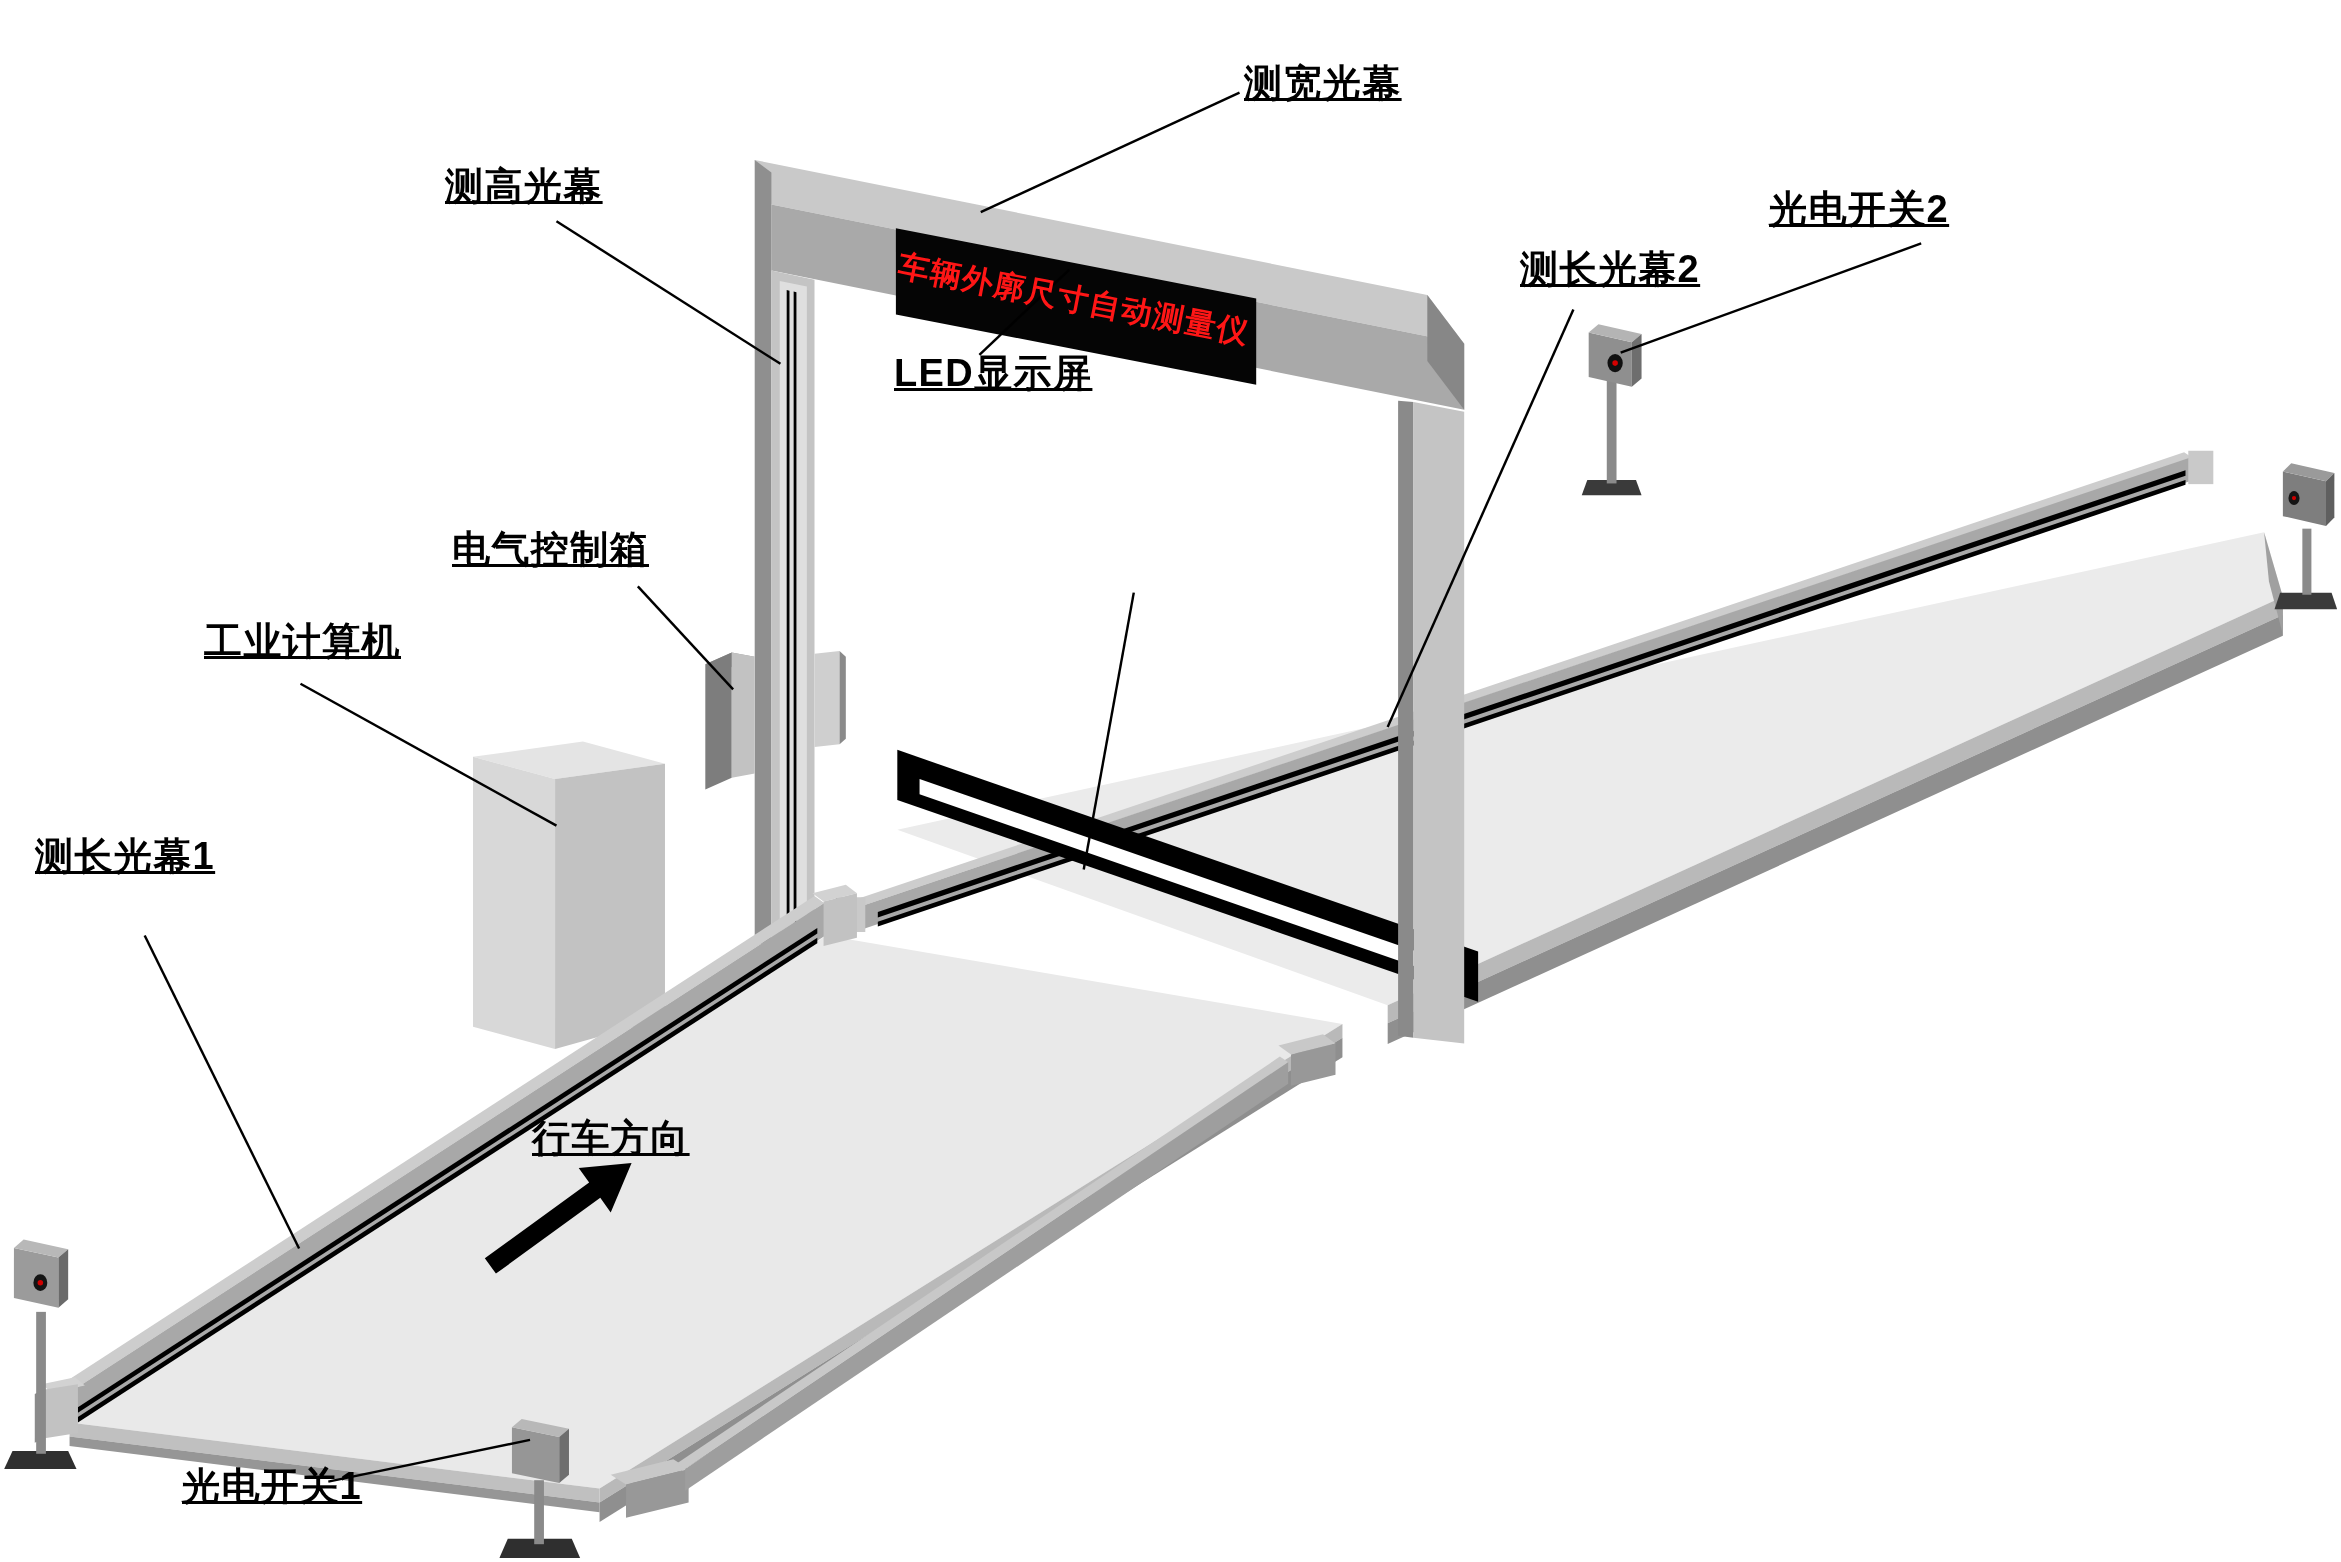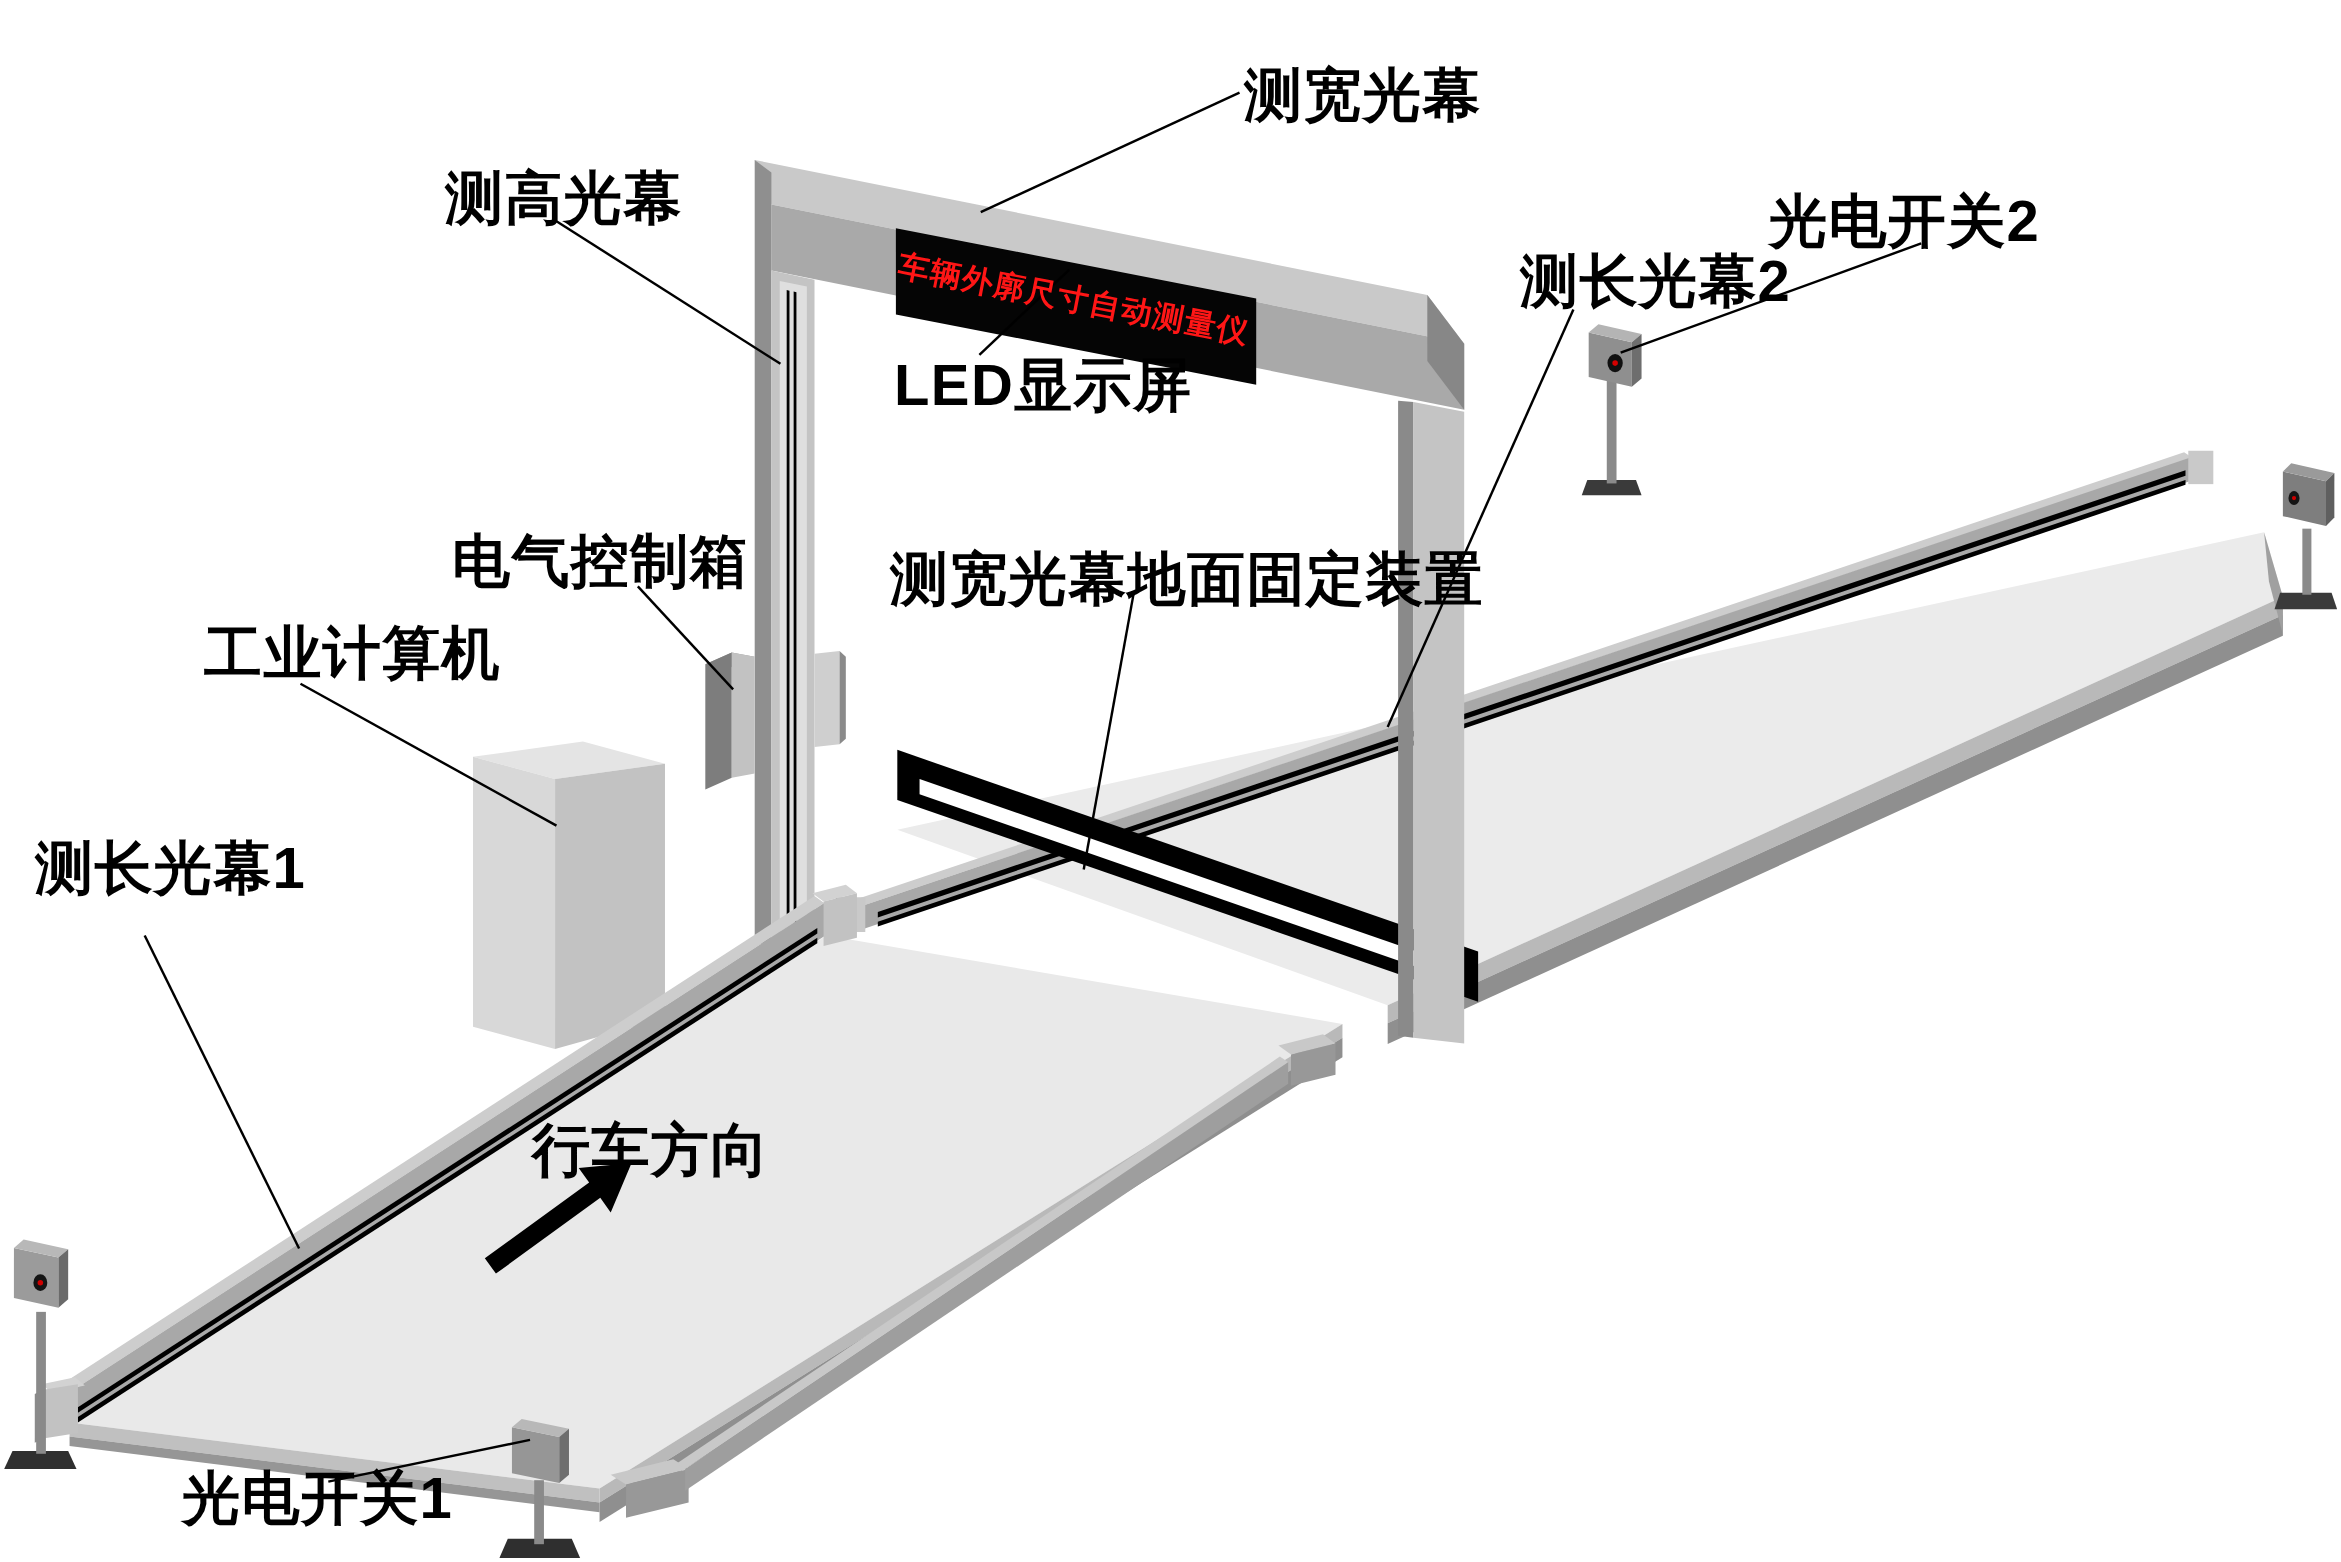--- a/index.html
+++ b/index.html
@@ -6,26 +6,27 @@
   .stage{
     position:relative;
     width:2342px;height:1563px;
     background:#ffffff;
     font-family:"Liberation Sans","DejaVu Sans",sans-serif;
     overflow:hidden;
   }
   .scene{position:absolute;left:0;top:0;width:100%;height:100%;}
   .lbl{
     position:absolute;
-    font-size:58px;
+    font-size:38px;
     font-weight:bold;
     color:#000;
     letter-spacing:1.4px;
     white-space:nowrap;
     line-height:1.1;
+    text-decoration:underline;
   }
   .led-text{
     position:absolute;
     left:902px;top:245px;
     width:358px;height:60px;
     transform:rotate(11deg);
     transform-origin:left top;
     color:#ff1616;
     font-size:31px;
     font-weight:bold;
@@ -184,21 +185,20 @@
     </g>
   </svg>
 
   <div class="lbl" style="left:445px;top:166px">测高光幕</div>
   <div class="lbl" style="left:1244px;top:63px">测宽光幕</div>
   <div class="lbl" style="left:894px;top:353px">LED显示屏</div>
   <div class="lbl" style="left:1520px;top:249px">测长光幕2</div>
   <div class="lbl" style="left:1769px;top:189px">光电开关2</div>
   <div class="lbl" style="left:452px;top:529px">电气控制箱</div>
   <div class="lbl" style="left:204px;top:621px">工业计算机</div>
-  <div class="lbl" style="left:890px;top:547px">测宽光幕地面固定装置</div>
   <div class="lbl" style="left:35px;top:836px">测长光幕1</div>
   <div class="lbl" style="left:532px;top:1118px">行车方向</div>
   <div class="lbl" style="left:182px;top:1466px">光电开关1</div>
 
   <div class="led-text">车辆外廓尺寸自动测量仪</div>
 
 </div>
 
 
 </body></html>

